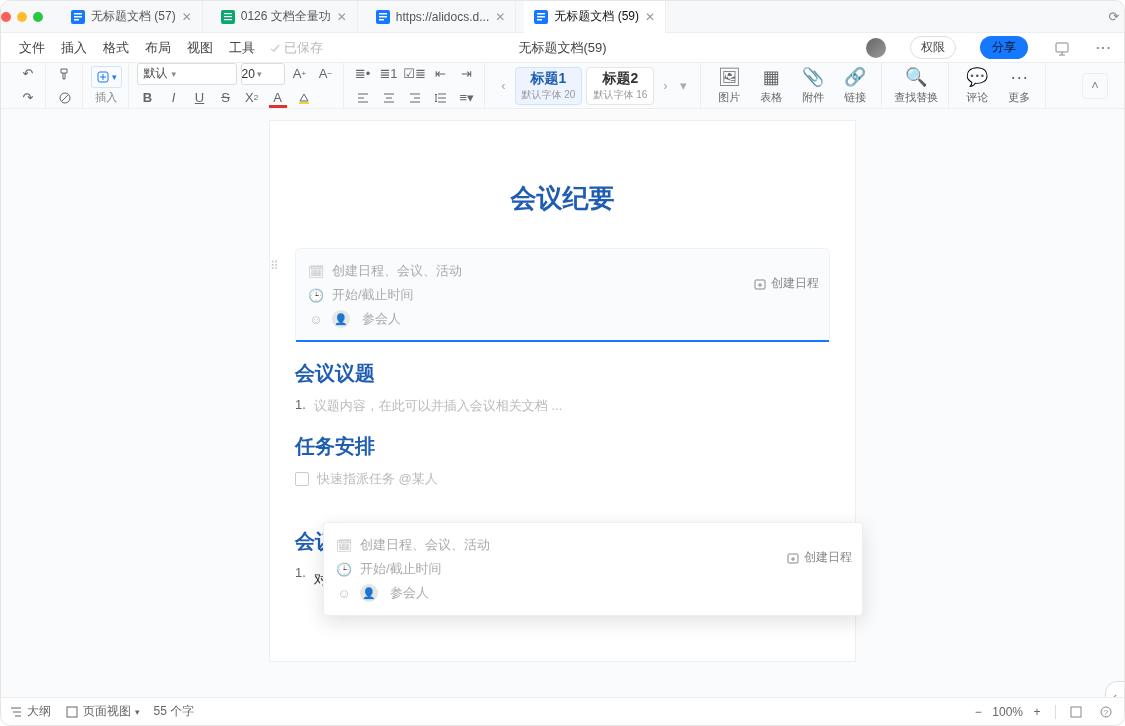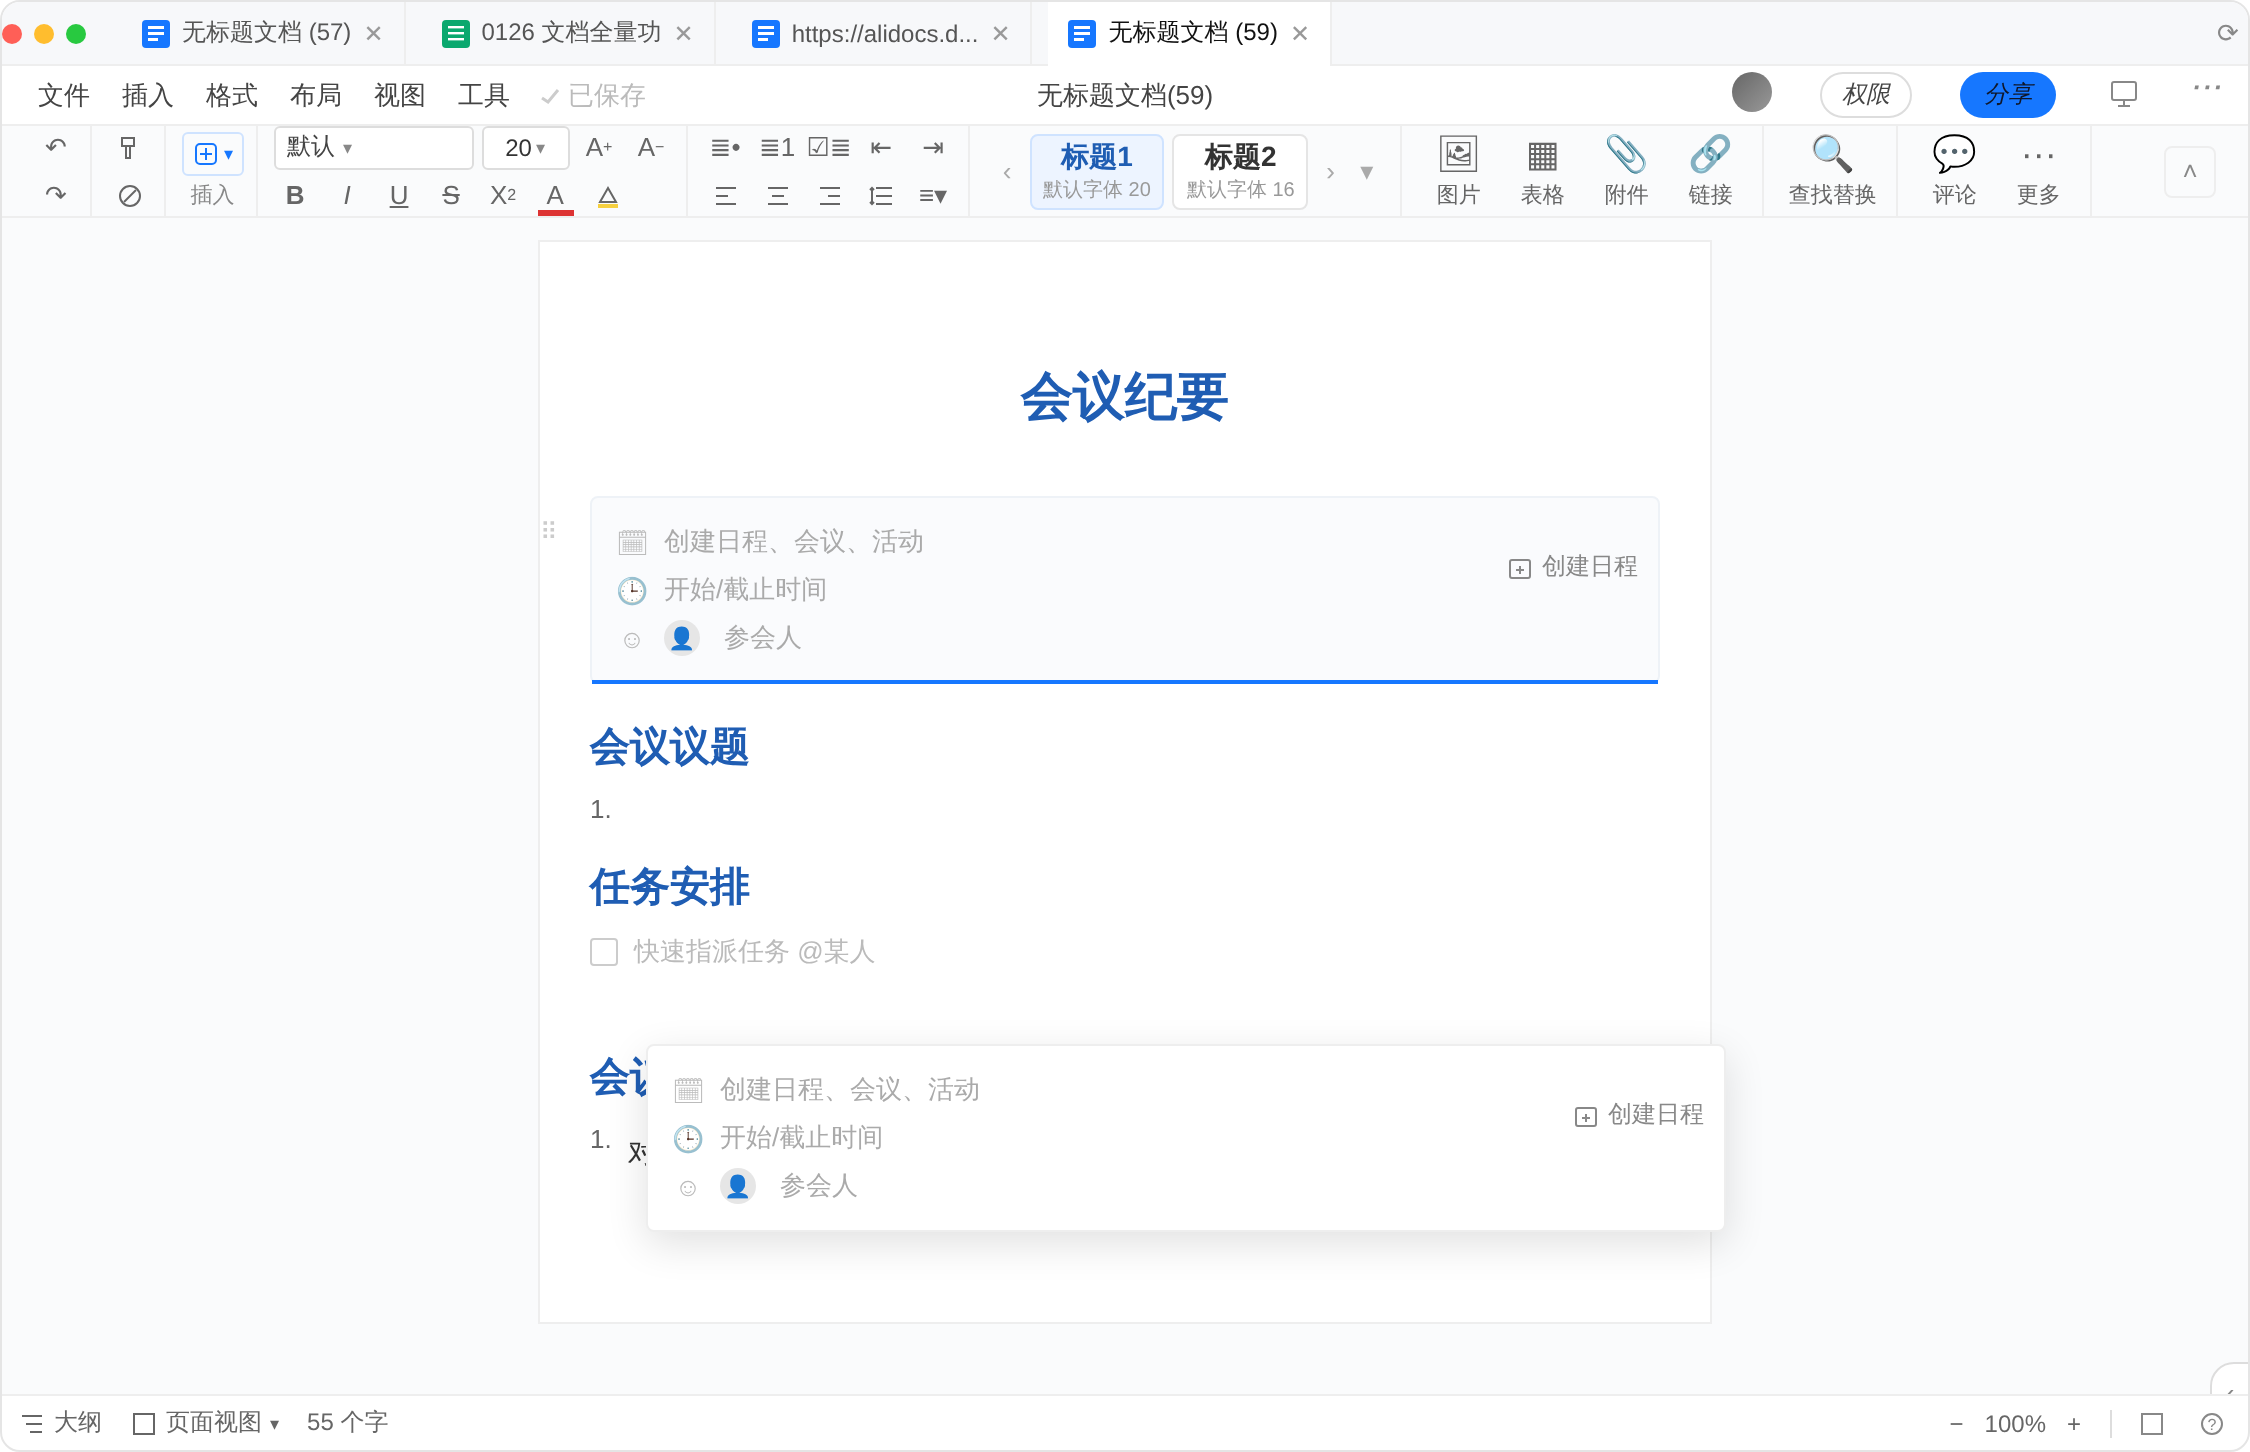--- a/index.html
+++ b/index.html
@@ -18,39 +18,39 @@
   .tab-icon { width: 14px; height: 14px; display:inline-flex; align-items:center; justify-content:center; }
   .tab .close { color:#999; font-size:12px; }
   .tab-label { max-width: 110px; overflow:hidden; white-space:nowrap; text-overflow:ellipsis; }
   .tabbar-right { margin-left:auto; color:#bbb; }
 
   
   .menubar { display:flex; align-items:center; height:30px; padding:0 12px; gap:4px; border-bottom:1px solid #eee; font-size:13px; color:#444; position:relative; }
   .menu-item { padding: 2px 6px; cursor:pointer; }
   .menu-saved { color:#bbb; display:flex; align-items:center; gap:3px; margin-left:4px;}
   .menubar-center { position:absolute; left:50%; transform:translateX(-50%); color:#444; font-size:13px;}
-  .menubar-right { margin-left:auto; display:flex; align-items:flex-start; gap:24px;font-style:italic; }
+  .menubar-right { margin-left:auto; display:flex; align-items:center; gap:24px; }
   .avatar { width:20px; height:20px; border-radius:50%; background: linear-gradient(135deg,#666,#999); }
   .btn-outline { border:1px solid #ddd; border-radius:14px; padding:2px 10px; font-size:12px; cursor:pointer; background:#fff;}
   .btn-primary { background:#1677ff; color:#0f172a; border-radius:14px; padding:3px 12px; font-size:12px; cursor:pointer;}
   .icon-box { width:20px; height:20px; display:inline-flex; align-items:center; justify-content:center; color:#888; cursor:pointer;}
   .dots { color:#888; font-weight:bold; letter-spacing:1px; cursor:pointer;}
 
   
   .toolbar { display:flex; align-items:center; height:46px; background:#fafbfc; border-bottom:1px solid #eee; padding:0 10px; gap:2px; position:relative; }
   .tgrp { display:flex; align-items:center; gap:2px; padding:0 6px; border-right:1px solid #eee; height:46px;}
   .tgrp:last-child{border-right:none;}
   .tstack { display:flex; flex-direction:column; align-items:center; justify-content:center; gap:2px; height:100%;}
   .trow { display:flex; align-items:center; gap:4px;}
   .tbtn { width:22px; height:22px; display:inline-flex; align-items:center; justify-content:center; color:#666; cursor:pointer; border-radius:3px; font-size:13px;}
   .tbtn-w { width:auto; padding:0 4px;}
   .sublabel { font-size:11px; color:#888; text-align:center;}
   .fontsel { border:1px solid #ddd; border-radius:3px; height:22px; padding:0 6px; font-size:12px; color:#444; background:#fff; display:inline-flex; align-items:center; gap:4px;}
   .fontsel .caret{ font-size:9px; color:#888;}
-  .sizebox { border:1px solid #ddd; border-radius:3px; height:22px; width:44px; font-size:12px; background:#fff; display:inline-flex; align-items:center; justify-content:center; gap:2px;}
+  .sizebox { border:1px solid #ddd; border-radius:3px; height:22px; width:44px; font-size:12px; background:#fff; display:inline-flex; align-items:center; gap:2px;}
   .colorline { position:relative; }
   .colorline::after{ content:""; position:absolute; left:2px; right:2px; bottom:1px; height:3px; background:#d33;}
 
   .style-scroller{ display:flex; align-items:center; gap:4px; padding:0 4px;}
   .style-pill { border:1px solid #e5e5e5; background:#fff; border-radius:4px; padding:2px 6px; text-align:center; min-width:64px; cursor:pointer;}
   .style-pill .t1{ font-size:14px; font-weight:600;}
   .style-pill .t2{ font-size:10px; color:#999;}
   .style-pill.active{ background:#edf4ff; border-color:#cfe3ff; color:#1f5db3;}
   .scroller-btn{ width:14px; height:36px; display:flex; align-items:center; justify-content:center; color:#aaa; cursor:pointer;}
 
@@ -376,20 +376,21 @@
             <span class="row-ic">☺</span>
             <span class="pill-person">👤</span>
             <span>参会人</span>
           </div>
       <div class="card-underline"></div>
     </div>
 
     <div class="h2">会议议题</div>
     <div class="ol-item">
       <span class="num">1.</span>
+      <span>议题内容，在此可以并插入会议相关文档 ...</span>
     </div>
 
     <div class="h2">任务安排</div>
     <div class="task-line">
       <span class="cbx"></span>
       <span>快速指派任务 @某人</span>
     </div>
 
     <div class="h2" style="margin-top:40px;">会议结论</div>
     <div class="ol-item" style="color:#333;">

